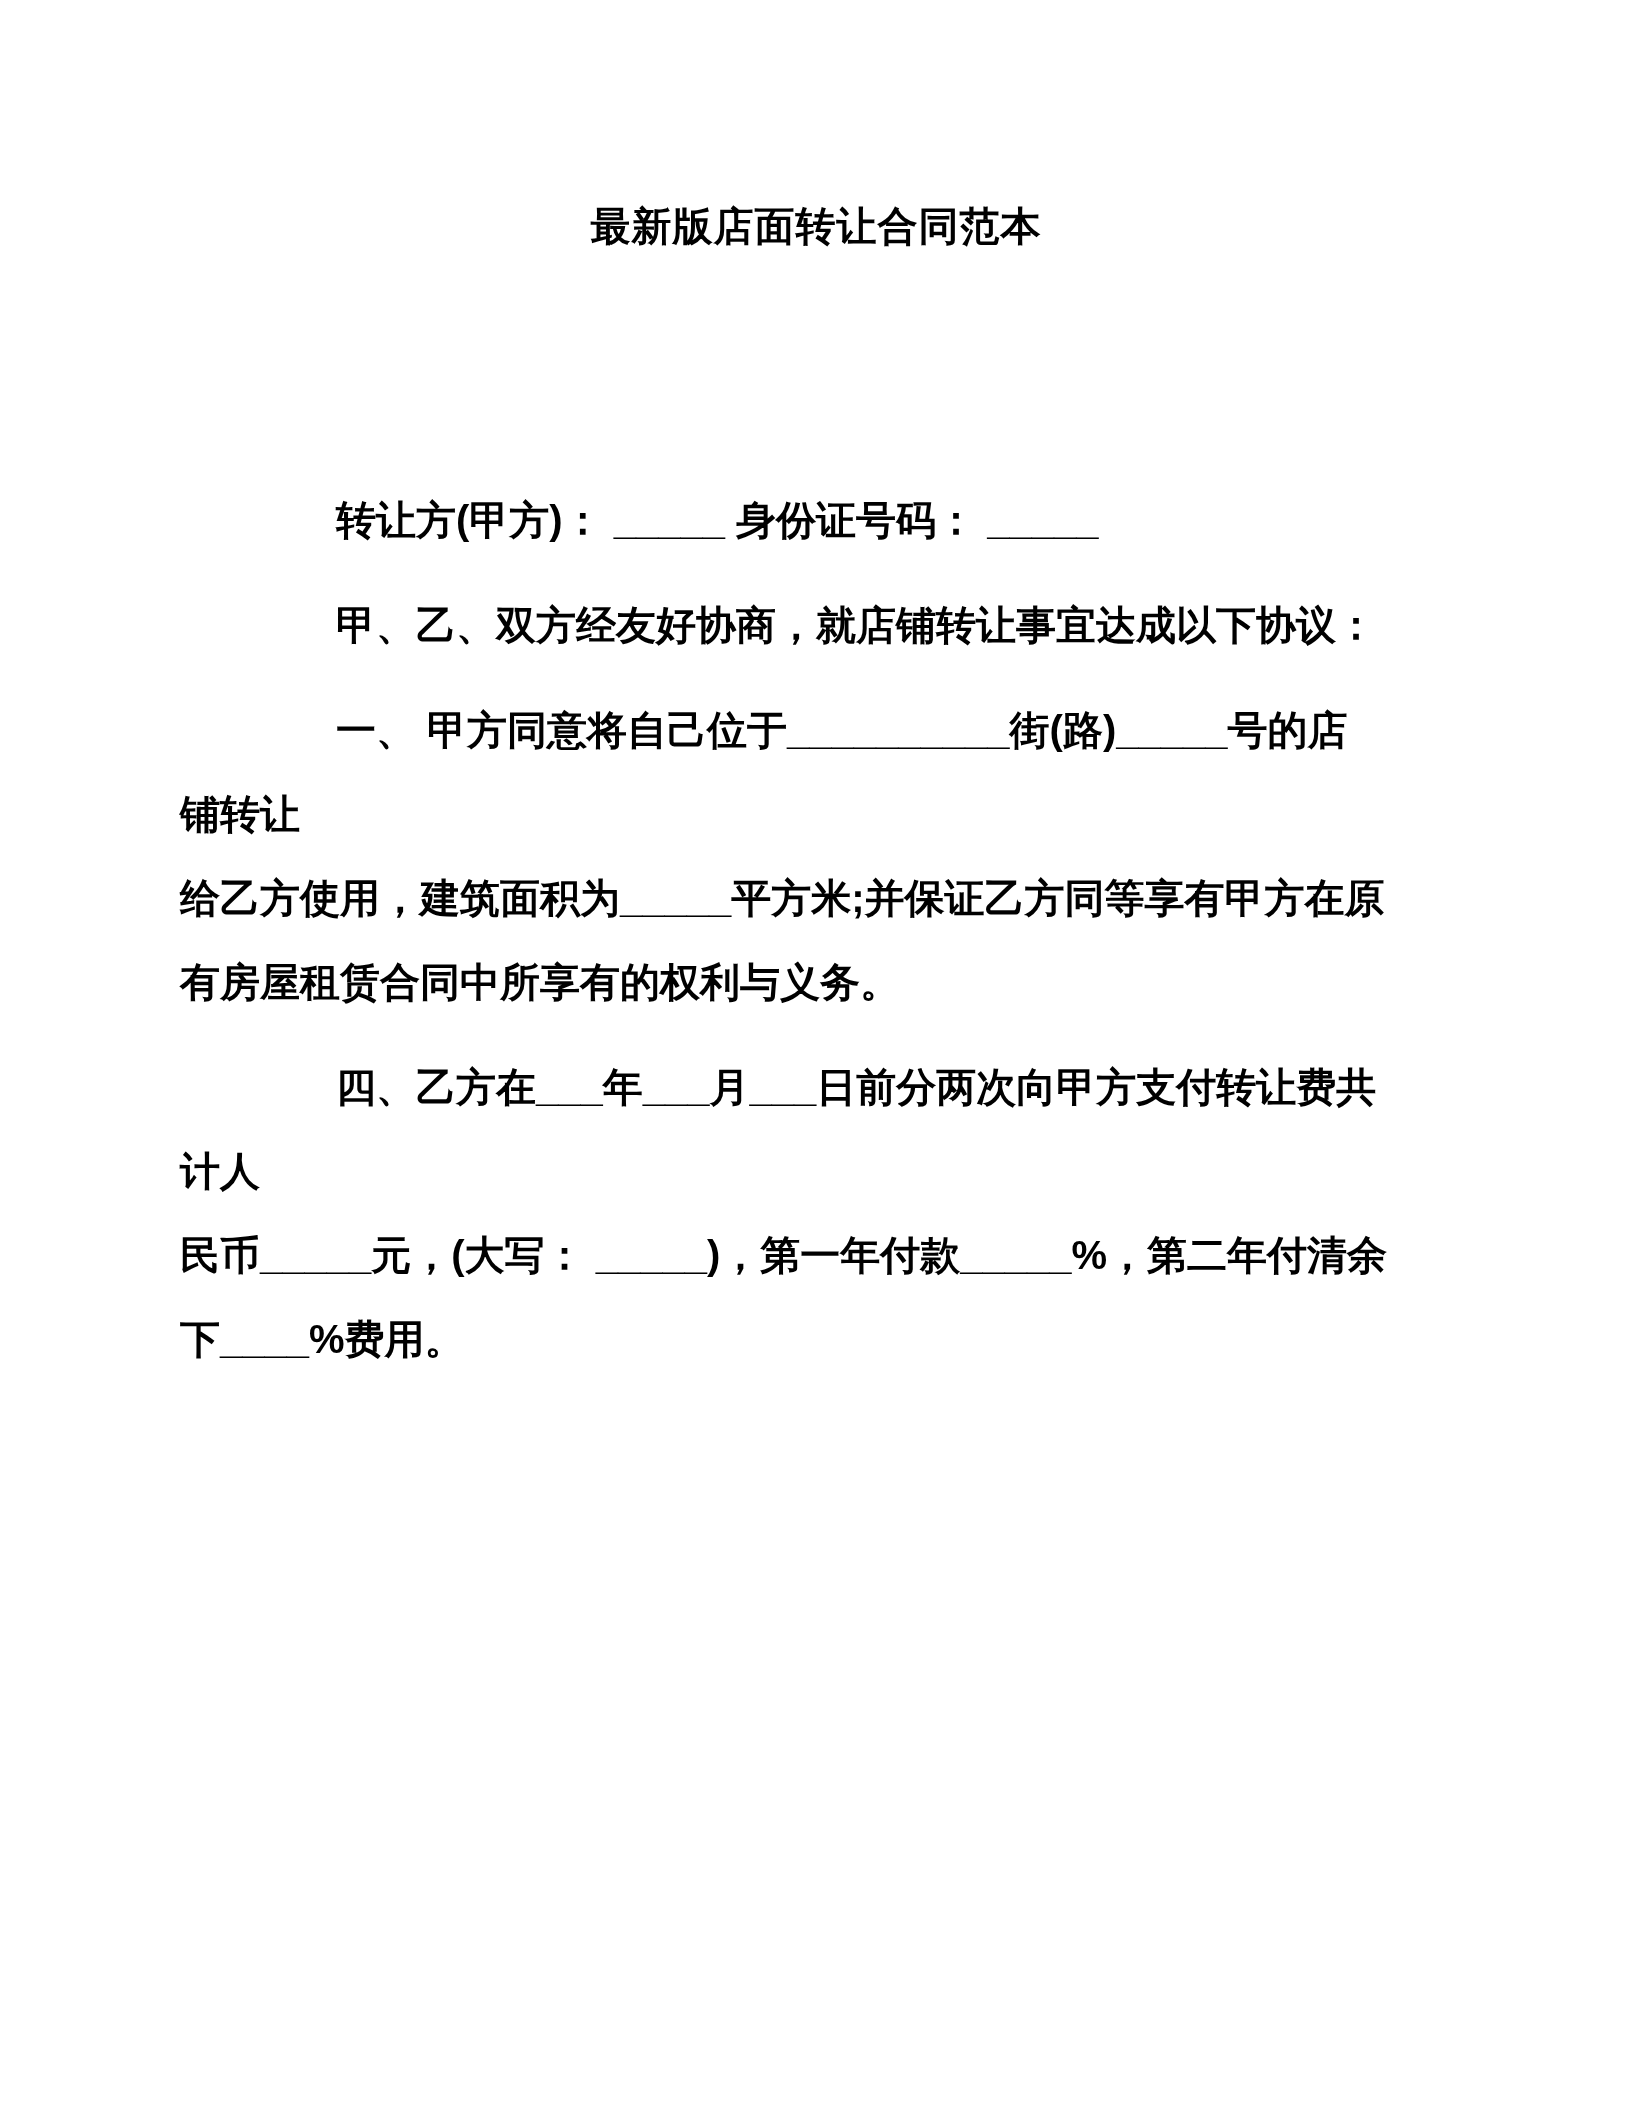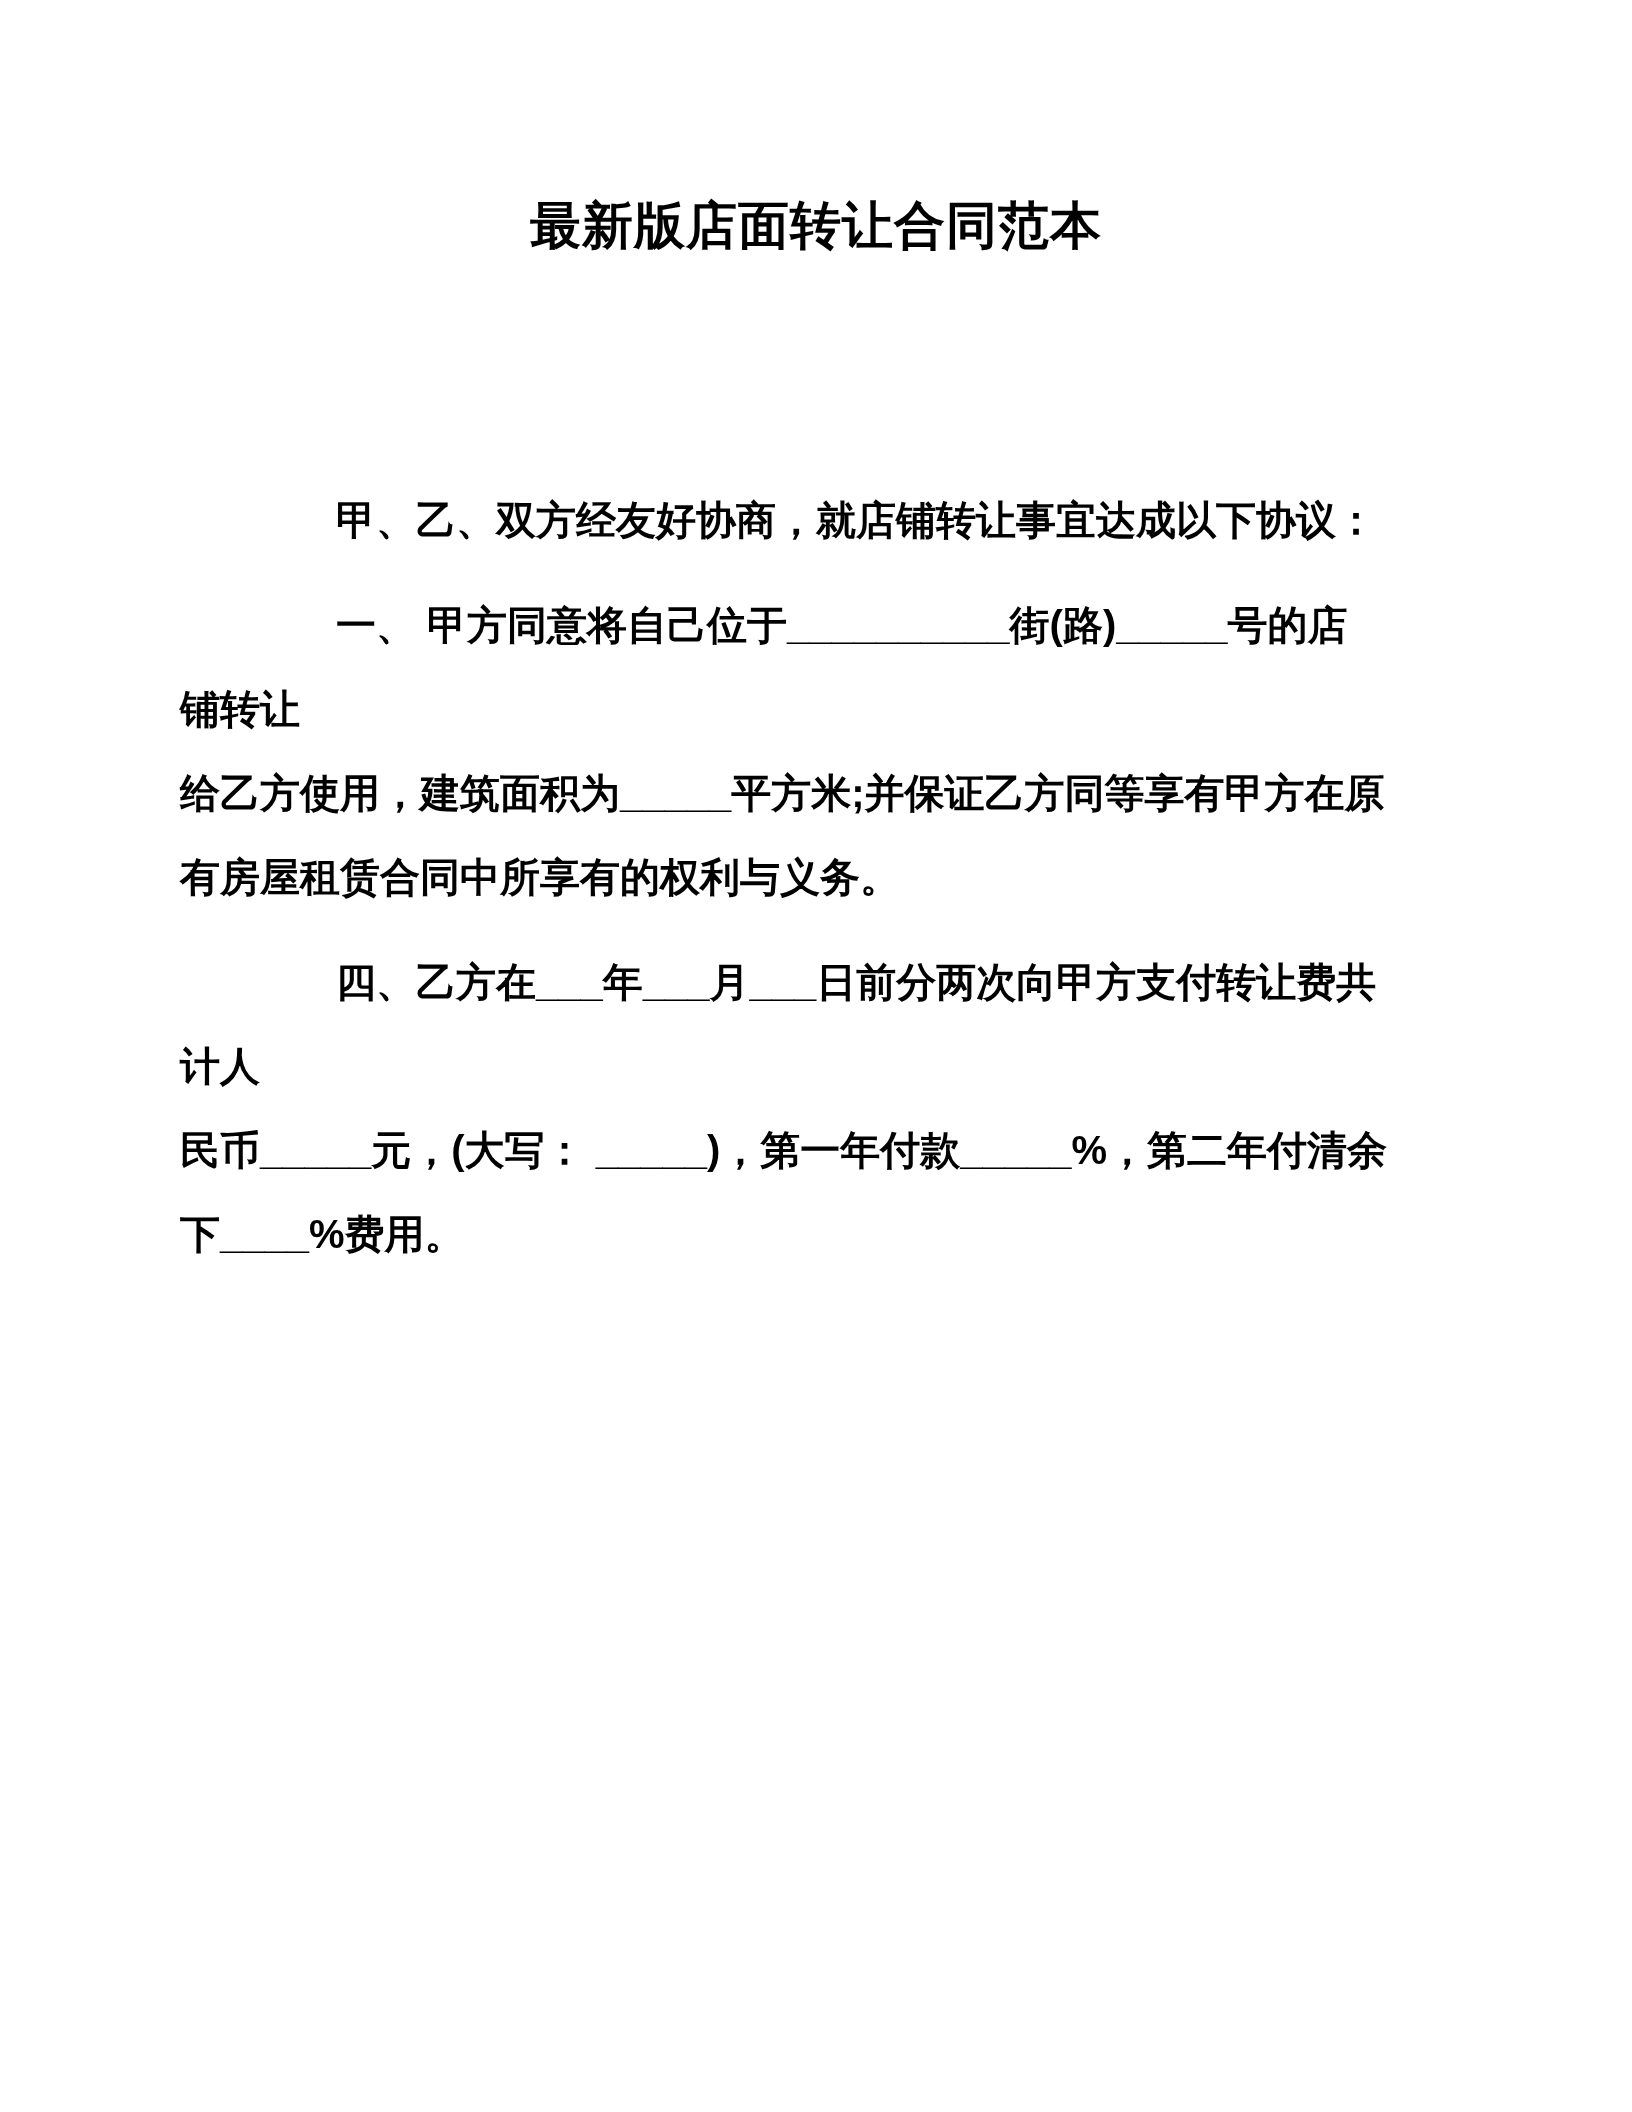--- a/index.html
+++ b/index.html
@@ -18,21 +18,21 @@
   .page {
     width: 1632px;
     height: 2112px;
     background: #ffffff;
     box-sizing: border-box;
   }
   .doc-title {
     margin: 0;
     padding-top: 196px;
     text-align: center;
-    font-size: 51px;
+    font-size: 40px;
     line-height: 60px;
     font-weight: 700;
     letter-spacing: 1px;
   }
   .doc-body {
     margin-top: 222px;
     padding: 0 245px 0 180px;
     font-size: 40px;
     line-height: 84px;
     font-weight: 700;
@@ -42,17 +42,18 @@
     text-indent: 156px;
     word-break: break-all;
   }
 </style>
 </head>
 <body>
 
 <div class="page">
   <h1 class="doc-title">最新版店面转让合同范本</h1>
   <div class="doc-body">
+      <p>转让方(甲方)： _____ 身份证号码： _____</p>
       <p>甲、乙、双方经友好协商，就店铺转让事宜达成以下协议：</p>
       <p>一、 甲方同意将自己位于__________街(路)_____号的店铺转让<br>给乙方使用，建筑面积为_____平方米;并保证乙方同等享有甲方在原<br>有房屋租赁合同中所享有的权利与义务。</p>
       <p>四、乙方在___年___月___日前分两次向甲方支付转让费共计人<br>民币_____元，(大写： _____)，第一年付款_____%，第二年付清余<br>下____%费用。</p>
     </div>
 </div>
 
 </body></html>

